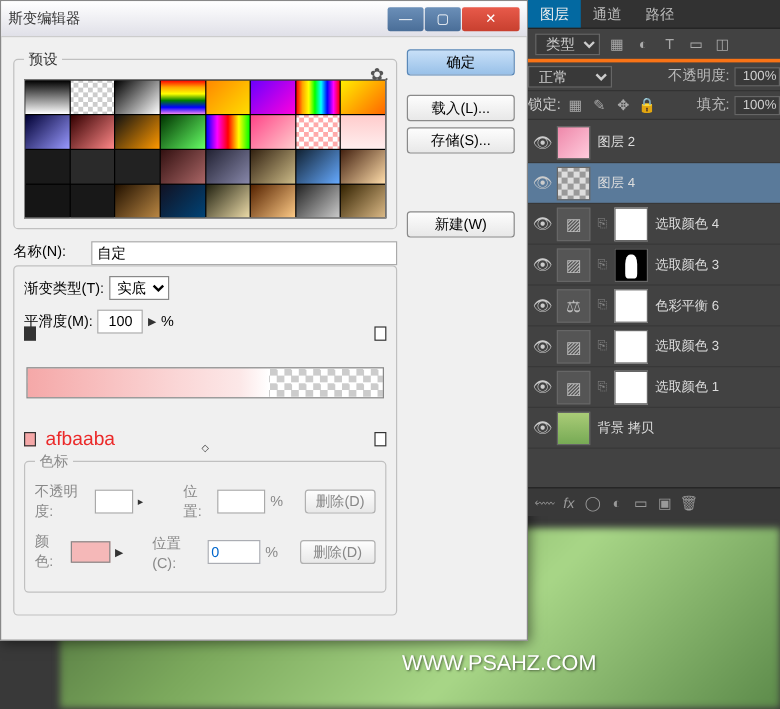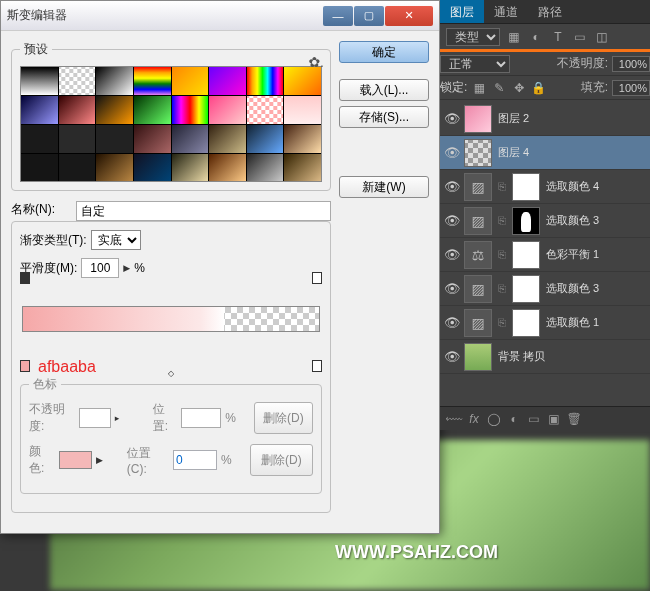--- a/index.html
+++ b/index.html
@@ -1,18 +1,18 @@
 <!DOCTYPE html>
 <html><head>
 <meta charset="utf-8">
 <style>
 *{box-sizing:border-box;margin:0;padding:0;font-family:"Microsoft YaHei",SimSun,sans-serif;font-size:12px}
 body{width:650px;height:591px;background:#393939;position:relative;overflow:hidden}
 .bg-img{position:absolute;left:50px;top:440px;width:600px;height:150px;background:linear-gradient(135deg,#4a6b3a 0%,#7ba85c 30%,#a8d687 60%,#5c8a4a 100%);filter:blur(3px)}
-.watermark{position:absolute;left:335px;top:542px;color:#fff;font-size:18px;font-weight:bold;text-shadow:1px 1px 2px rgba(0,0,0,.5)}
+.watermark{position:absolute;left:335px;top:542px;color:#fff;font-size:18px;font-weight:normal;text-shadow:1px 1px 2px rgba(0,0,0,.5)}
 .dialog{position:absolute;left:0;top:0;width:440px;background:#f0f0f0;border:1px solid #888;box-shadow:2px 2px 10px rgba(0,0,0,.5)}
 .titlebar{height:30px;background:linear-gradient(#fff,#e0e0e8);display:flex;align-items:center;padding:0 6px;border-bottom:1px solid #ccc}
 .titlebar-txt{flex:1;color:#333}
 .winbtns{display:flex;gap:1px}
 .winbtn{width:30px;height:20px;display:flex;align-items:center;justify-content:center;border-radius:2px;font-size:11px;color:#fff}
 .wmin{background:linear-gradient(#6b8fb8,#4a6e98)}
 .wmax{background:linear-gradient(#6b8fb8,#4a6e98)}
 .wclose{background:linear-gradient(#e85a4a,#c8402f);width:48px}
 .dbody{padding:10px;display:flex;gap:8px}
 .dleft{flex:1}
@@ -32,21 +32,21 @@
 .tri{font-size:9px;color:#333}
 .gradbar{height:26px;border:1px solid #888;background:linear-gradient(90deg,#f5a8a8 0%,#fad4d4 40%,#fce8e8 60%,#fff 68%,transparent 68%),repeating-conic-gradient(#ccc 0 25%,#fff 0 50%) 50%/12px 12px;margin:6px 2px;position:relative}
 .stop{position:absolute;width:10px;height:12px;background:#333;top:-14px}
 .stopb{position:absolute;width:10px;height:12px;background:#fff;border:1px solid #333;bottom:-14px}
 .mid{position:absolute;font-size:8px;color:#333;bottom:-20px}
 .wm2{color:#eb2a2a;font-size:16px;margin-left:18px}
 .colorstops legend{color:#888}
 .colorstops .row{color:#888}
 .disabled{color:#aaa}
 .posinput{width:44px;height:20px;border:1px solid #abadb3;background:#fff;padding:0 2px;color:#0066cc}
-.smallbtn{width:66px;height:32px;background:linear-gradient(#fdfdfd,#e8e8e8);border:1px solid #b0b0b0;border-radius:3px;display:flex;align-items:center;justify-content:center;color:#888}
+.smallbtn{width:66px;height:20px;background:linear-gradient(#fdfdfd,#e8e8e8);border:1px solid #b0b0b0;border-radius:3px;display:flex;align-items:center;justify-content:center;color:#888}
 .colorbox{width:34px;height:18px;border:1px solid #888;background:#f5b8b8}
 
 .rpanel{position:absolute;right:0;top:0;width:210px;height:430px;background:#424242;color:#ccc}
 .rtabs{display:flex;height:24px;background:#323232;border-bottom:1px solid #222}
 .rtab{padding:4px 10px;color:#bbb}
 .rtab.active{background:#0369a1;color:#eee}
 .rtools{display:flex;align-items:center;gap:6px;height:28px;padding:0 6px;border-bottom:3px solid #f97316}
 .rsel{background:#393939;border:1px solid #666;color:#ccc;height:18px;padding:0 4px}
 .rico{width:16px;height:16px;display:flex;align-items:center;justify-content:center;color:#aaa;font-size:12px}
 .roptrow{display:flex;align-items:center;gap:4px;height:24px;padding:0 0;border-bottom:1px solid #333;font-size:11px}
@@ -235,21 +235,21 @@
       <div class="thumb adj">▨</div>
       <span class="link">⎘</span>
       <div class="mask sil"></div>
       <span class="lname">选取颜色 3</span>
     </div>
     <div class="layer">
       <span class="eye">👁</span>
       <div class="thumb adj">⚖</div>
       <span class="link">⎘</span>
       <div class="mask"></div>
-      <span class="lname">色彩平衡 1</span>
+      <span class="lname">色彩平衡 6</span>
     </div>
     <div class="layer">
       <span class="eye">👁</span>
       <div class="thumb adj">▨</div>
       <span class="link">⎘</span>
       <div class="mask"></div>
       <span class="lname">选取颜色 3</span>
     </div>
     <div class="layer">
       <span class="eye">👁</span>

